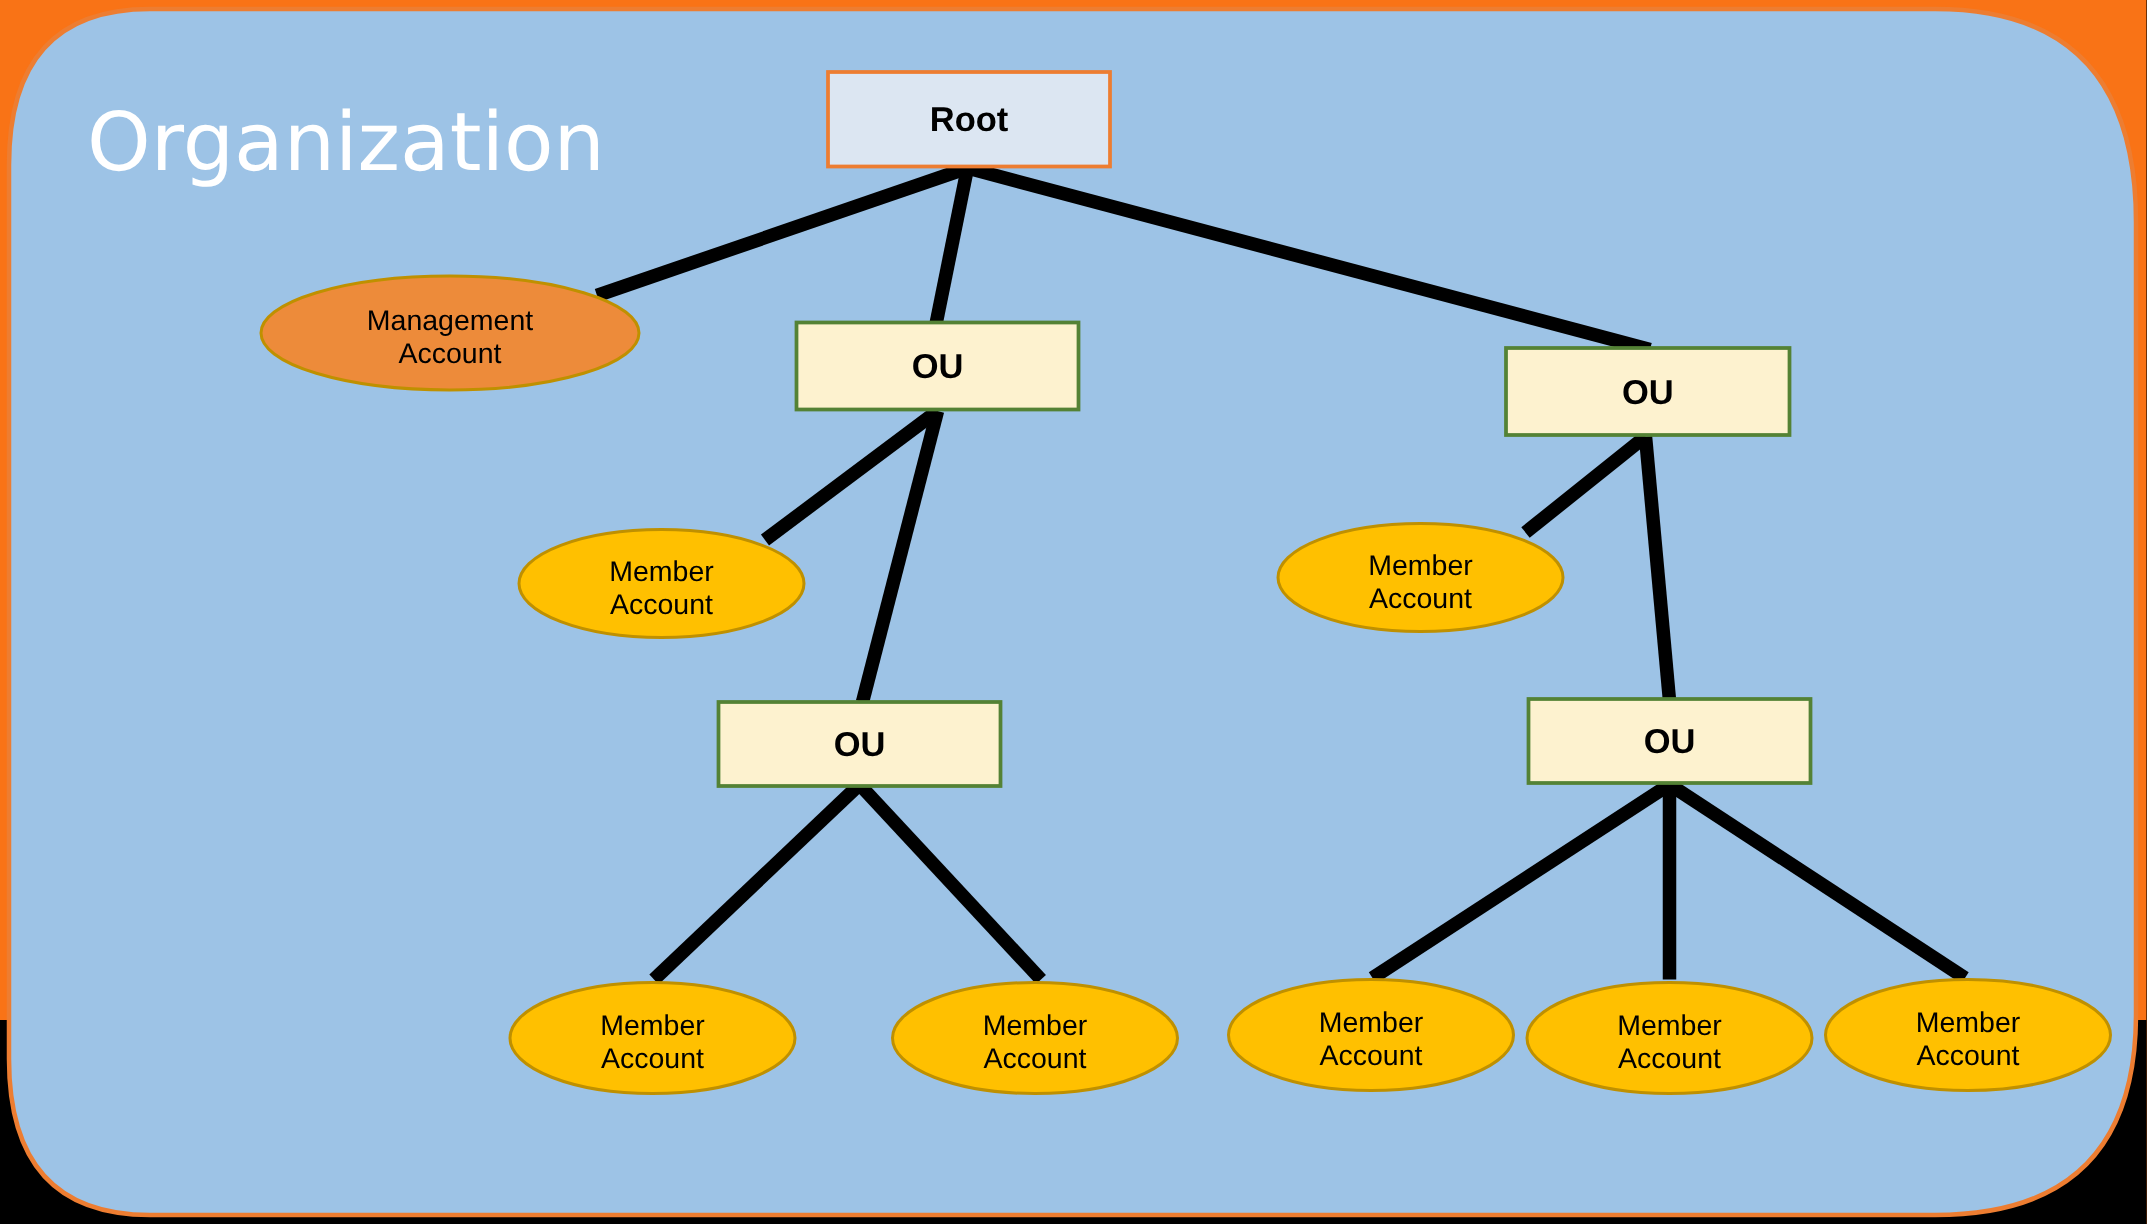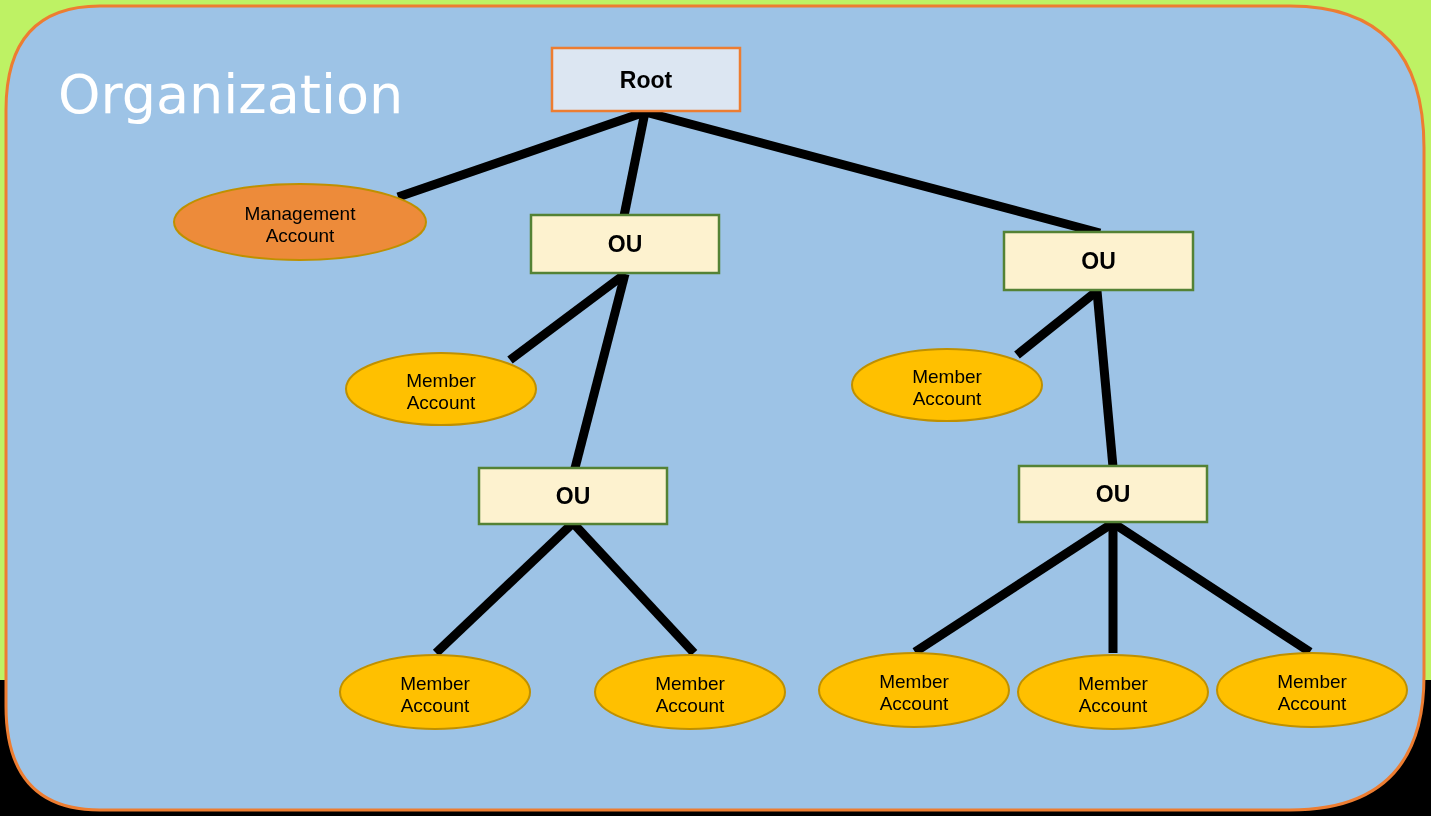--- a/index.html
+++ b/index.html
@@ -11,21 +11,21 @@
   body {
     width: 1431px;
     height: 816px;
     overflow: hidden;
     font-family: "Liberation Sans", sans-serif;
   }
   #stage {
     position: relative;
     width: 1431px;
     height: 680px;
-    background: #bef264;
+    background: #f97316;
   }
   #diagram-svg {
     position: absolute;
     top: 0;
     left: 0;
     width: 1431px;
     height: 816px;
     display: block;
   }
   .org-title {

